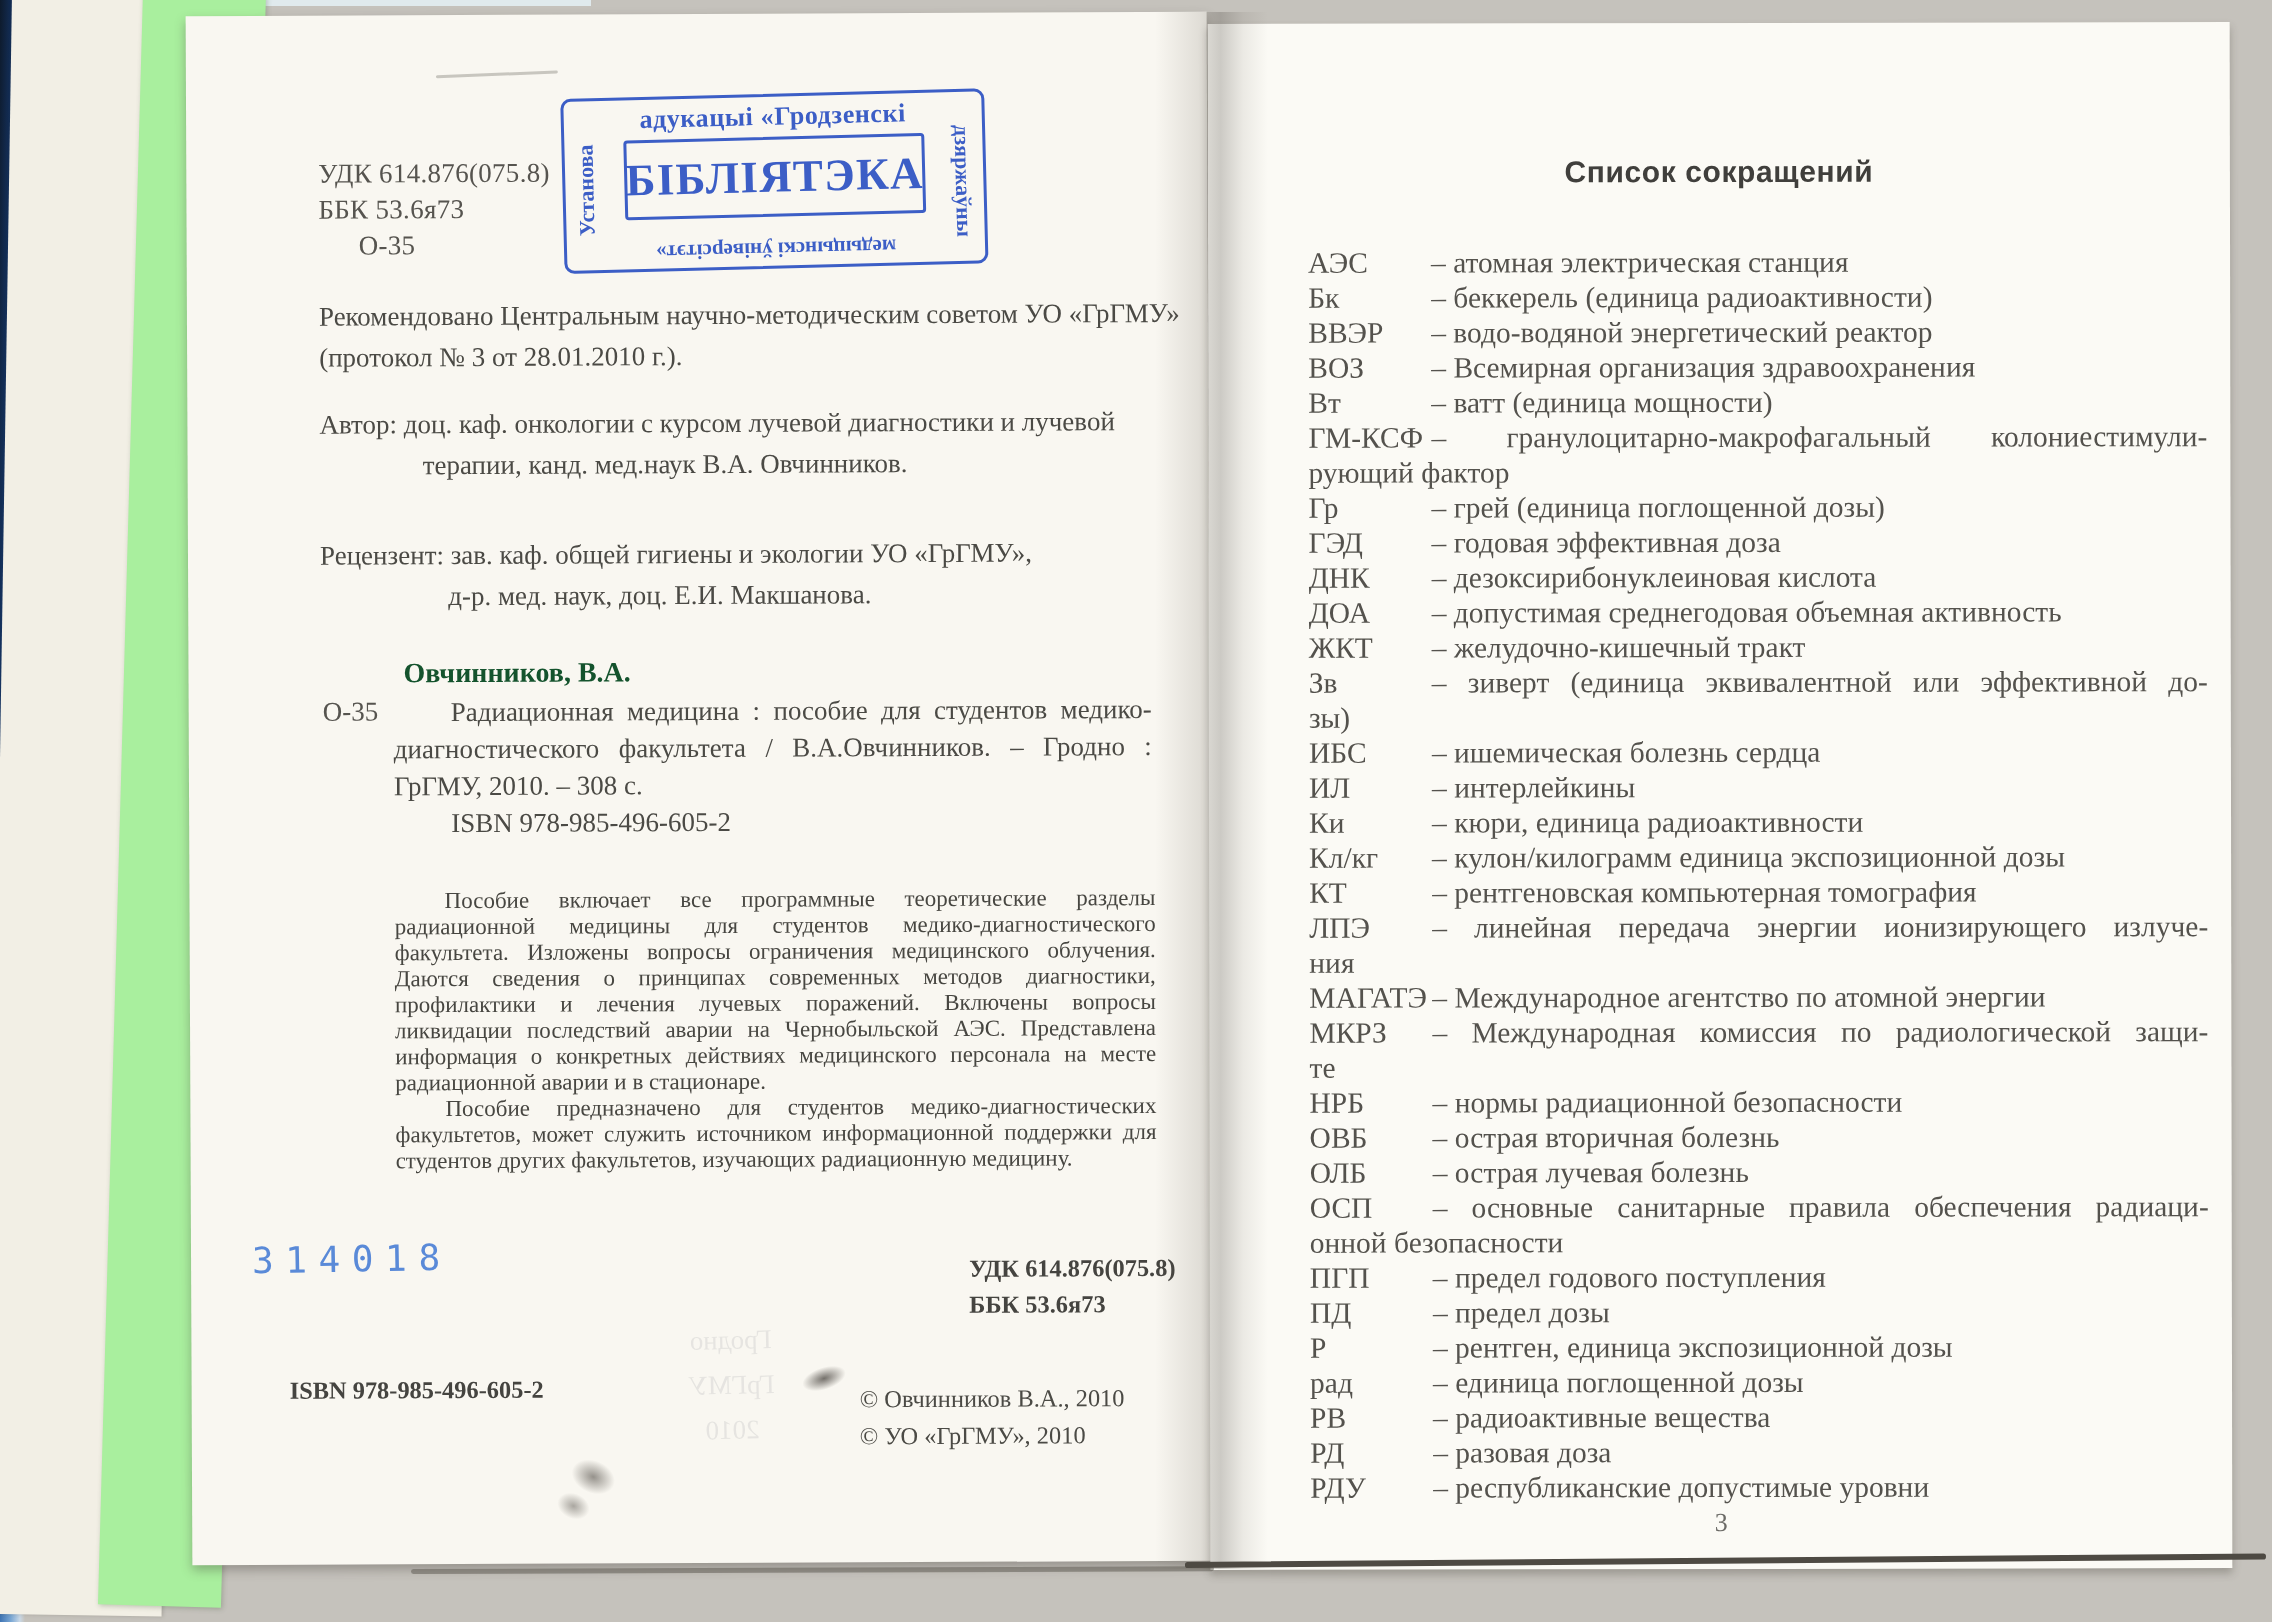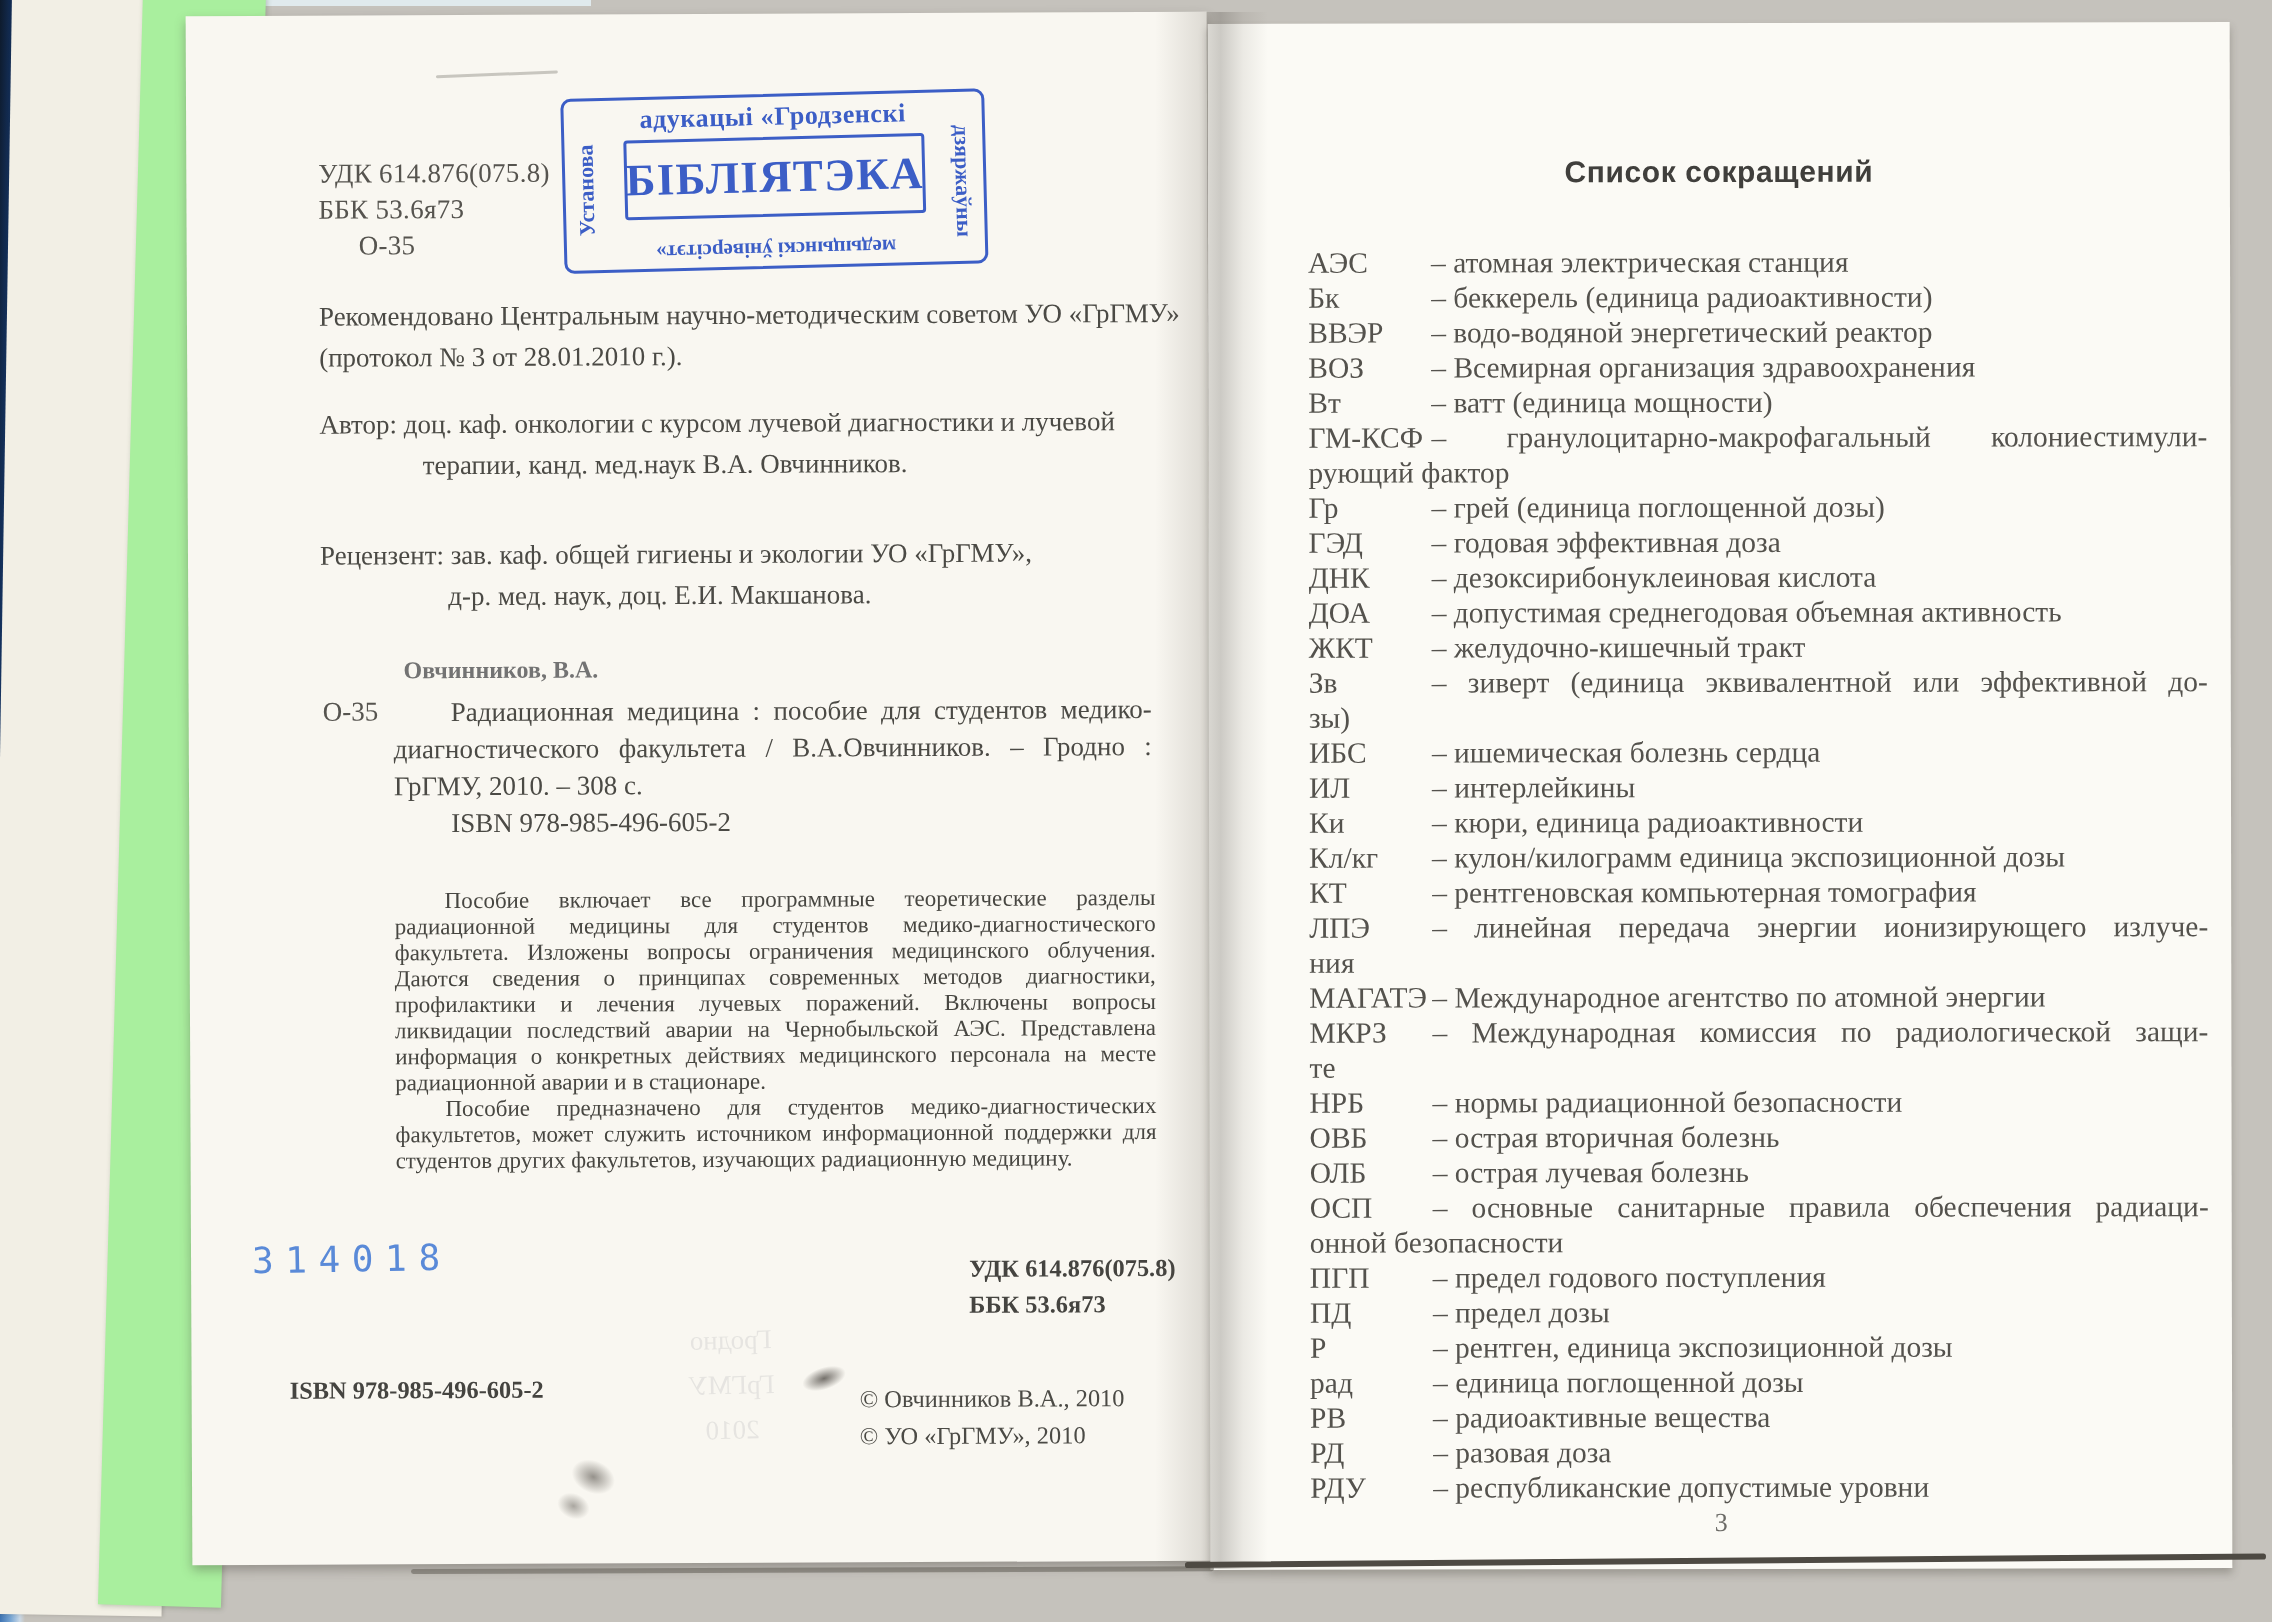--- a/index.html
+++ b/index.html
@@ -74,21 +74,21 @@
   }
   .stamp-center{font-size:45px;letter-spacing:1.3px;}
   .stamp-left{left:-40px;top:76px;width:122px;text-align:center;font-size:22px;transform:rotate(-90deg);}
   .stamp-right{right:-50px;top:76px;width:141px;text-align:center;font-size:22px;transform:rotate(90deg);}
   .stamp-bottom{left:0;right:0;bottom:3.9px;text-align:center;font-size:21px;transform:rotate(180deg);}
   .recommend{left:132px;top:281px;width:841px;font-size:27px;line-height:41px;}
   .author-block{left:132px;top:389px;width:841px;font-size:27px;line-height:41px;}
   .author-block .l2{padding-left:103px;}
   .reviewer-block{left:132px;top:520px;width:841px;font-size:27px;line-height:41px;}
   .reviewer-block .l2{padding-left:128px;}
-  .card-author{left:215px;top:642px;font-size:24px;font-weight:bold;color:#737373;}
+  .card-author{left:215px;top:642px;font-size:28px;font-weight:bold;color:#14532d;}
   .card-index{left:134px;top:681px;font-size:27px;color:#56544f;}
   .card-lines{left:205px;top:679px;width:758px;font-size:27px;line-height:37px;color:#4b4a45;}
   .card-lines .jl{text-align:justify;text-align-last:justify;}
   .card-lines .ind{text-indent:57px;}
   .card-lines .l4{padding-left:57px;}
   .annotation{left:205px;top:873px;width:761px;font-size:23px;line-height:26px;color:#474641;}
   .annotation p{margin:0;text-indent:50px;text-align:justify;}
   .inventory{
     left:61px;top:1223px;
     font-family:"DejaVu Sans Mono", monospace;

